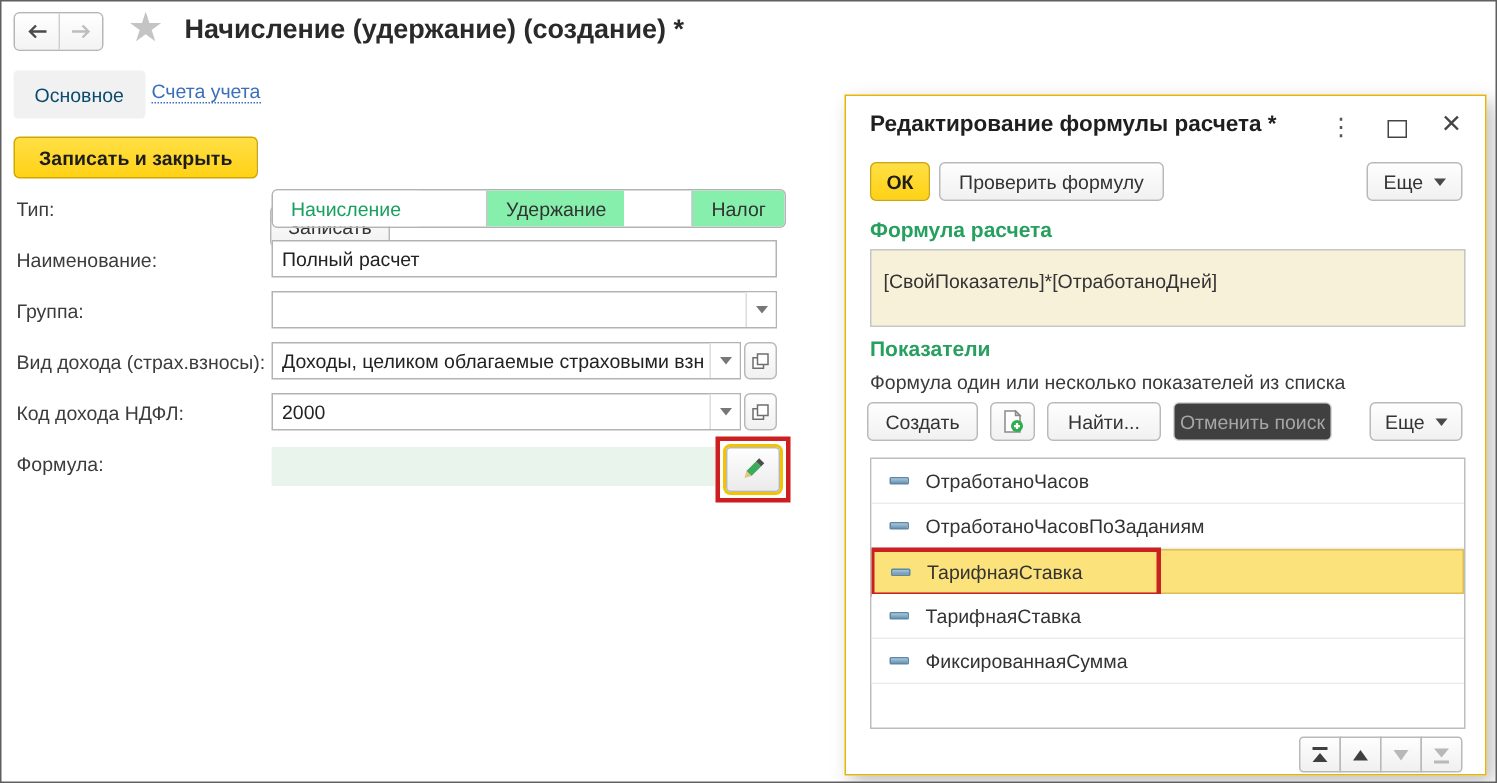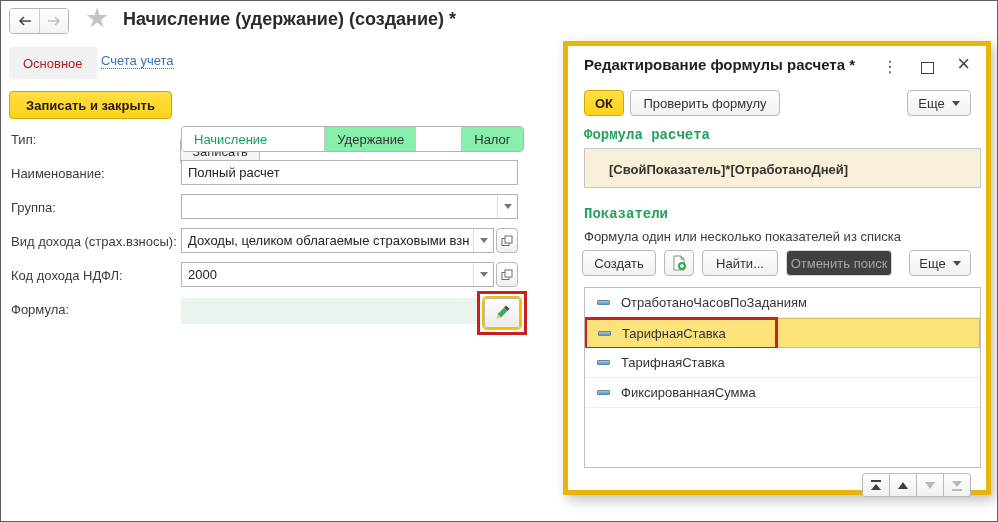--- a/index.html
+++ b/index.html
@@ -27,21 +27,21 @@
 
   
   .nav-group { position:absolute; left:8px; top:7px; display:flex; border:1px solid #b6b6b6;
                border-radius:4px; overflow:hidden; background:#fff; }
   .nav-btn { width:29px; height:24px; display:flex; align-items:center; justify-content:center;
              background:linear-gradient(#fff,#f3f3f3); cursor:pointer; }
   .nav-btn + .nav-btn { border-left:1px solid #cfcfcf; }
   .star { position:absolute; left:84px; top:4px; font-size:27px; color:#c4c4c4; line-height:1; }
   .page-title { position:absolute; left:122px; top:8px; font-size:18px; font-weight:600; color:#2a2a2a; }
   .tab-basic { position:absolute; left:8px; top:46px; height:29px; display:flex; align-items:center;
-               padding:16px 14px; background:#f1f1f1; border-radius:3px; font-size:13px; color:#b91c1c; cursor:pointer; }
+               padding:16px 14px; background:#f1f1f1; border-radius:3px; font-size:13px; color:#0c4a6e; cursor:pointer; }
   .tab-link { position:absolute; left:100px; top:52px; font-size:13px; color:#3b6fba;
               border-bottom:1px dotted #3b6fba; cursor:pointer; }
   .save-close { position:absolute; left:8px; top:90px; width:163px; height:28px; }
   .save { position:absolute; left:179px; top:90px; width:80px; height:28px;margin-top:46px; }
 
   
   .toggle { position:absolute; left:180px; top:125px; display:flex; border:1px solid #b3b3b3;
             border-radius:4px; overflow:hidden; height:26px;gap:45px; }
   .seg { display:flex; align-items:center; padding:0 12px; font-size:13px; background:#86efac;
          color:#333; cursor:pointer; border-left:1px solid #c6c6c6; }
@@ -50,32 +50,32 @@
 
   
   .formula-strip { position:absolute; left:180px; top:297px; width:296px; height:26px; background:#e9f5ec; }
   .ann-red { position:absolute; border:3px solid #cd1f1f; background:#fff; }
   .pencil-wrap { left:476px; top:290px; padding:2px; }
   .pencil-btn { width:36px; height:30px; border:1px solid #b9b9b9; border-radius:3px;
                 background:linear-gradient(#fefefe,#ebebeb); display:flex; align-items:center;
                 justify-content:center; box-shadow:0 0 0 2px #f2c300; margin:2px; cursor:pointer; }
 
   
-  .dialog { position:absolute; left:562px; top:40px; width:428px; height:454px; background:#fff;
-            border:5px solid #eab308; box-shadow:4px 5px 12px rgba(0,0,0,.25); }
+  .dialog { position:absolute; left:562px; top:62px; width:428px; height:454px; background:#fff;
+            border:1px solid #eab308; box-shadow:4px 5px 12px rgba(0,0,0,.25); }
   .dlg-title { position:absolute; left:16px; top:10px; font-size:15px; font-weight:bold; color:#1f1f1f; }
   .dlg-dots { position:absolute; right:88px; top:11px; font-size:16px; color:#555; cursor:pointer; }
   .dlg-max { position:absolute; right:52px; top:16px; width:13px; height:12px; border:1px solid #454545; cursor:pointer; }
   .dlg-close { position:absolute; right:16px; top:5px; font-size:22px; color:#454545; cursor:pointer; }
   .dlg-ok { position:absolute; left:16px; top:44px; width:40px; height:26px; }
   .dlg-check { position:absolute; left:62px; top:44px; width:150px; height:26px; }
   .dlg-more-top { position:absolute; right:15px; top:44px; width:64px; height:26px; }
-  .h-green { position:absolute; left:16px; font-size:14px; font-weight:bold; color:#27a05f;font-family:Liberation Mono, monospace; }
-  .formula-box { position:absolute; left:16px; top:102px; width:397px; height:40px; background:#f8f1d9;
-                 border:1px solid #c6c6c6; font-size:13px; color:#333; padding:13px 24px;font-weight:bold; }
+  .h-green { position:absolute; left:16px; font-size:14px; font-weight:bold; color:#27a05f; }
+  .formula-box { position:absolute; left:16px; top:102px; width:397px; height:52px; background:#f8f1d9;
+                 border:1px solid #c6c6c6; font-size:13px; color:#333; padding:13px 8px; }
   .hint { position:absolute; left:16px; top:183px; font-size:13px; color:#3a3a3a; }
   .tb-create { position:absolute; left:14px; top:204px; width:74px; height:26px; }
   .tb-copy { position:absolute; left:96px; top:204px; width:30px; height:26px; }
   .tb-find { position:absolute; left:134px; top:204px; width:76px; height:26px; }
   .tb-cancel { position:absolute; left:218px; top:204px; width:106px; height:26px; }
   .tb-more { position:absolute; right:15px; top:204px; width:62px; height:26px; }
   .list { position:absolute; left:16px; top:241px; width:397px; height:181px; border:1px solid #bdbdbd;
           background:#fff; overflow:hidden; }
   .lrow { position:relative; height:30px; display:flex; align-items:center; padding-left:12px;
           border-bottom:1px solid #ededed; cursor:pointer; background:#fff; }
@@ -202,20 +202,24 @@
     <div class="btn tb-find">Найти...</div>
     <div class="btn disabled tb-cancel">Отменить поиск</div>
     <div class="btn tb-more">
       <span>Еще</span>
         <i class="caret"></i>
     </div>
 
     <div class="list">
         <div class="lrow">
           <span class="dash"></span>
+          <span class="llabel">ОтработаноЧасов</span>
+        </div>
+        <div class="lrow">
+          <span class="dash"></span>
           <span class="llabel">ОтработаноЧасовПоЗаданиям</span>
         </div>
         <div class="lrow sel">
           <span class="dash"></span>
           <span class="llabel">ТарифнаяСтавка</span>
           <span class="row-annotation"></span>
         </div>
         <div class="lrow">
           <span class="dash"></span>
           <span class="llabel">ТарифнаяСтавка</span>

